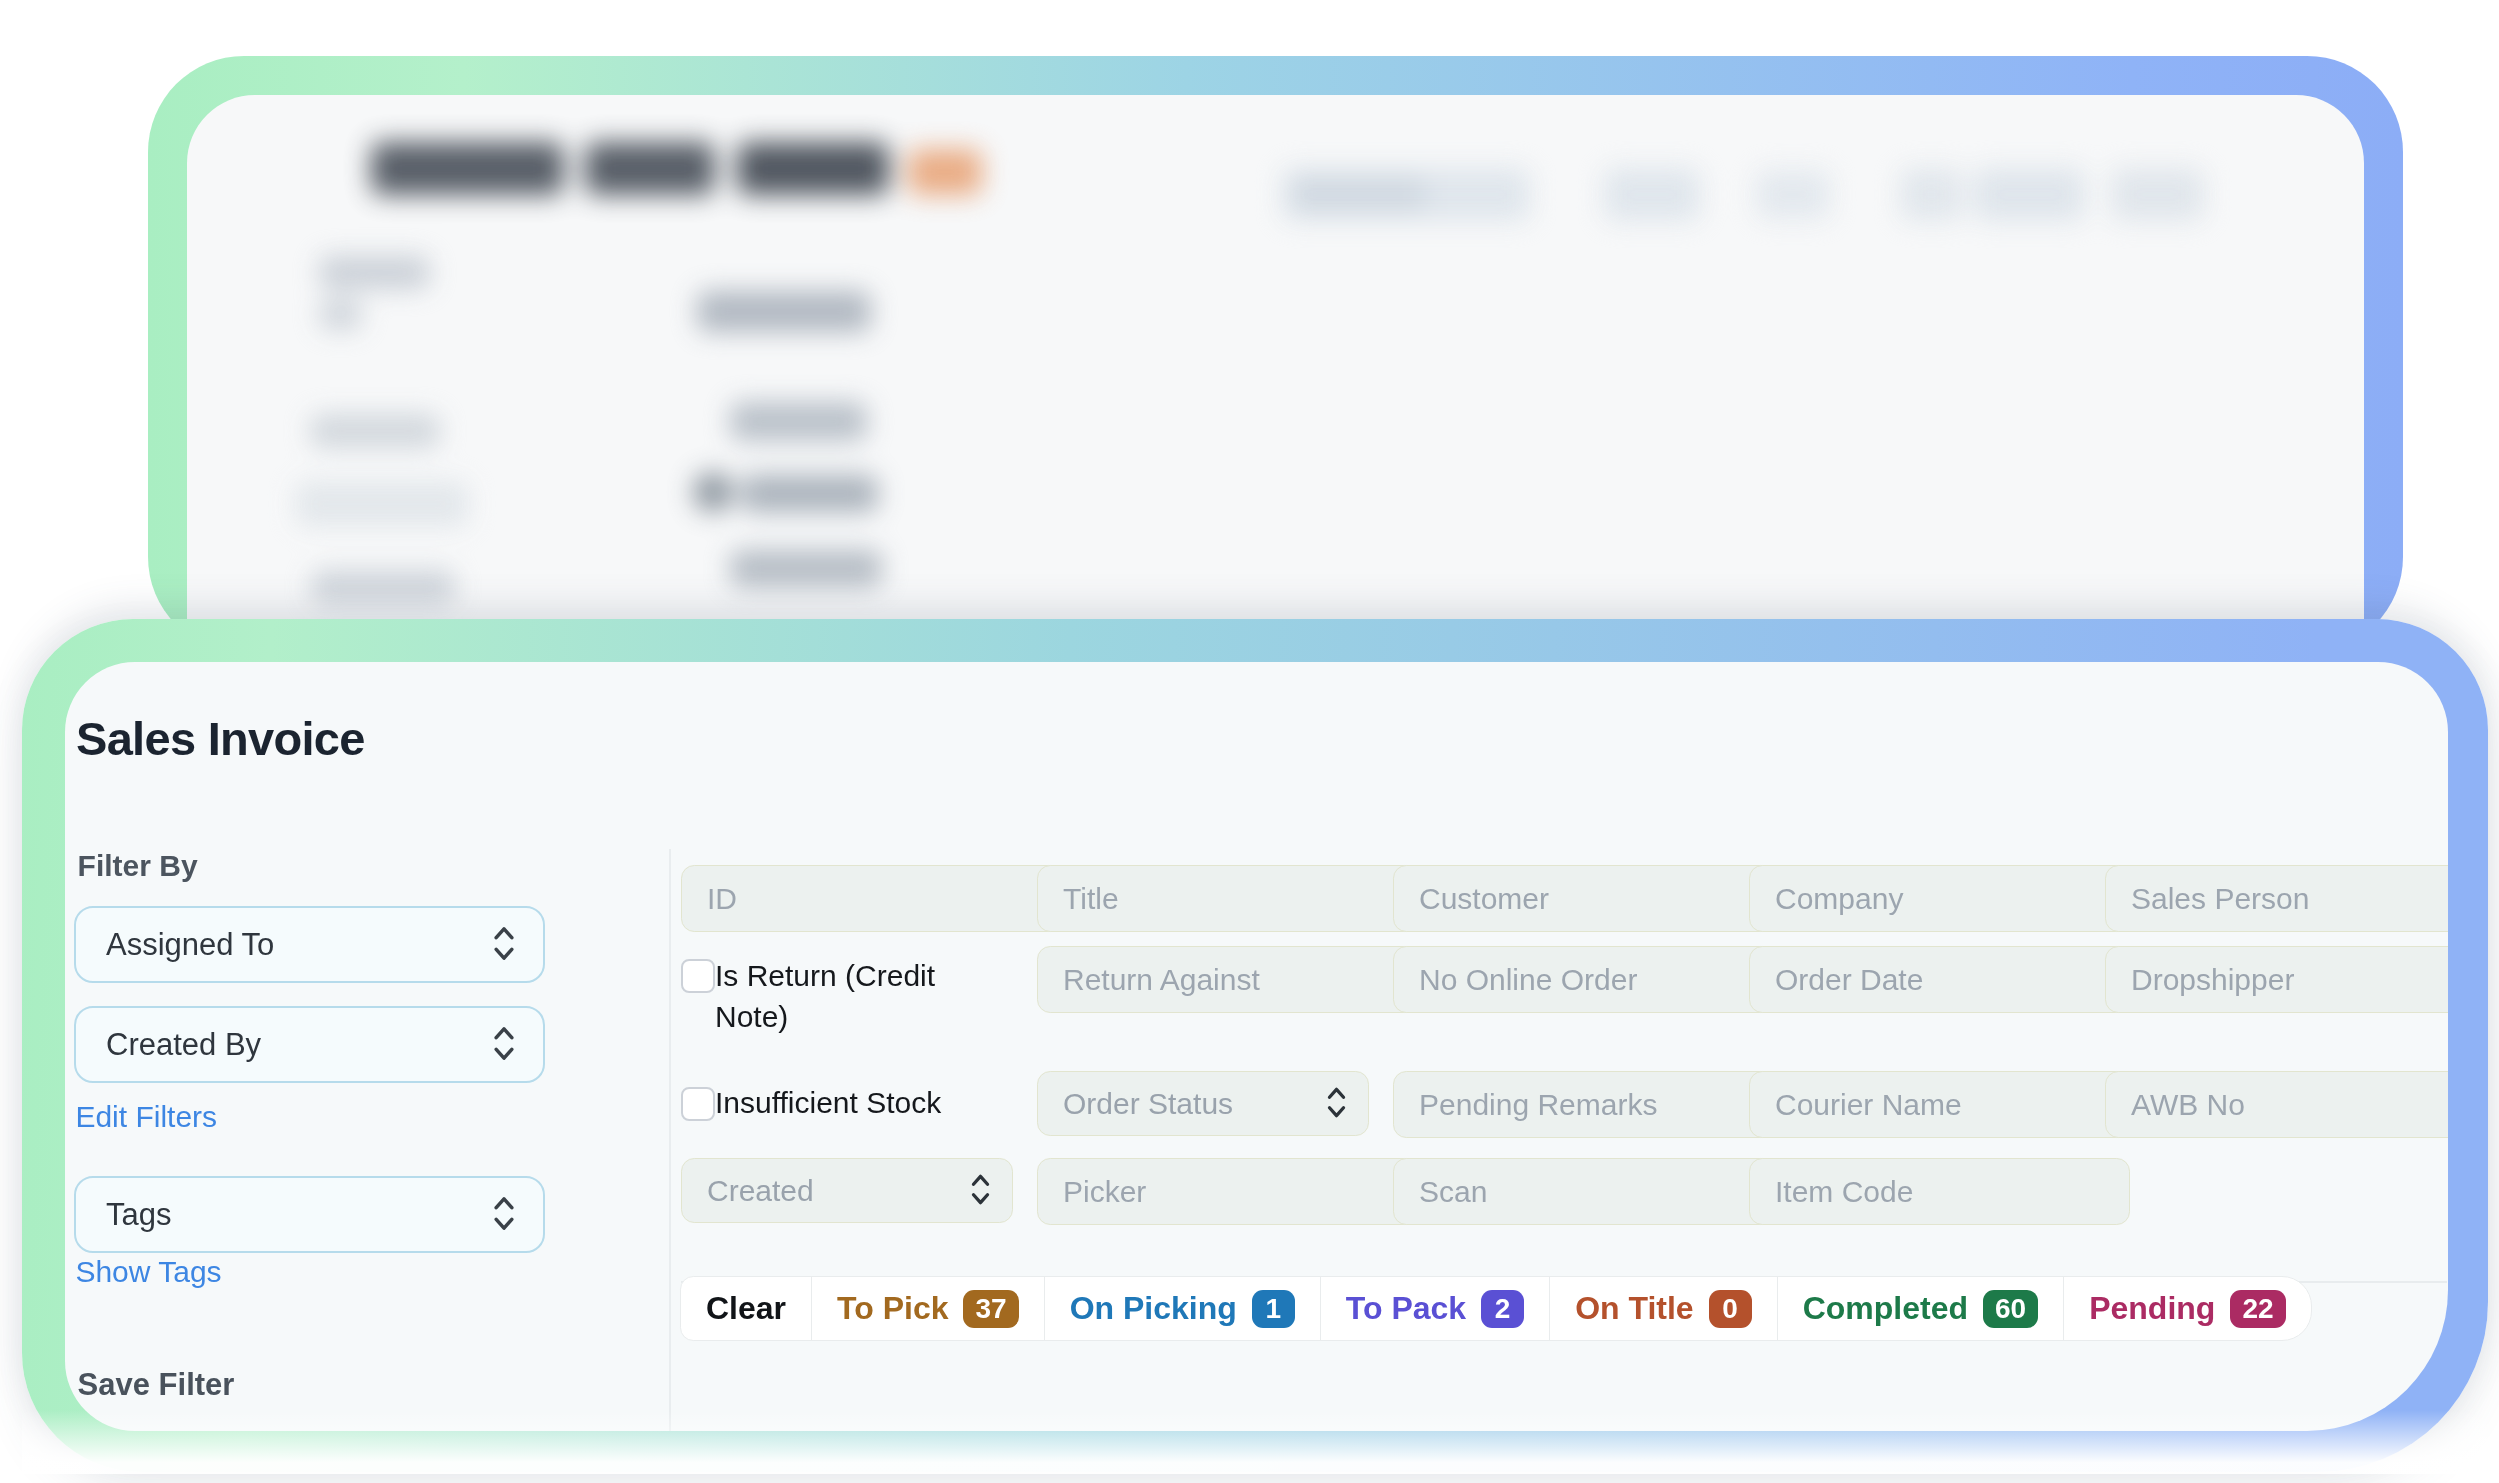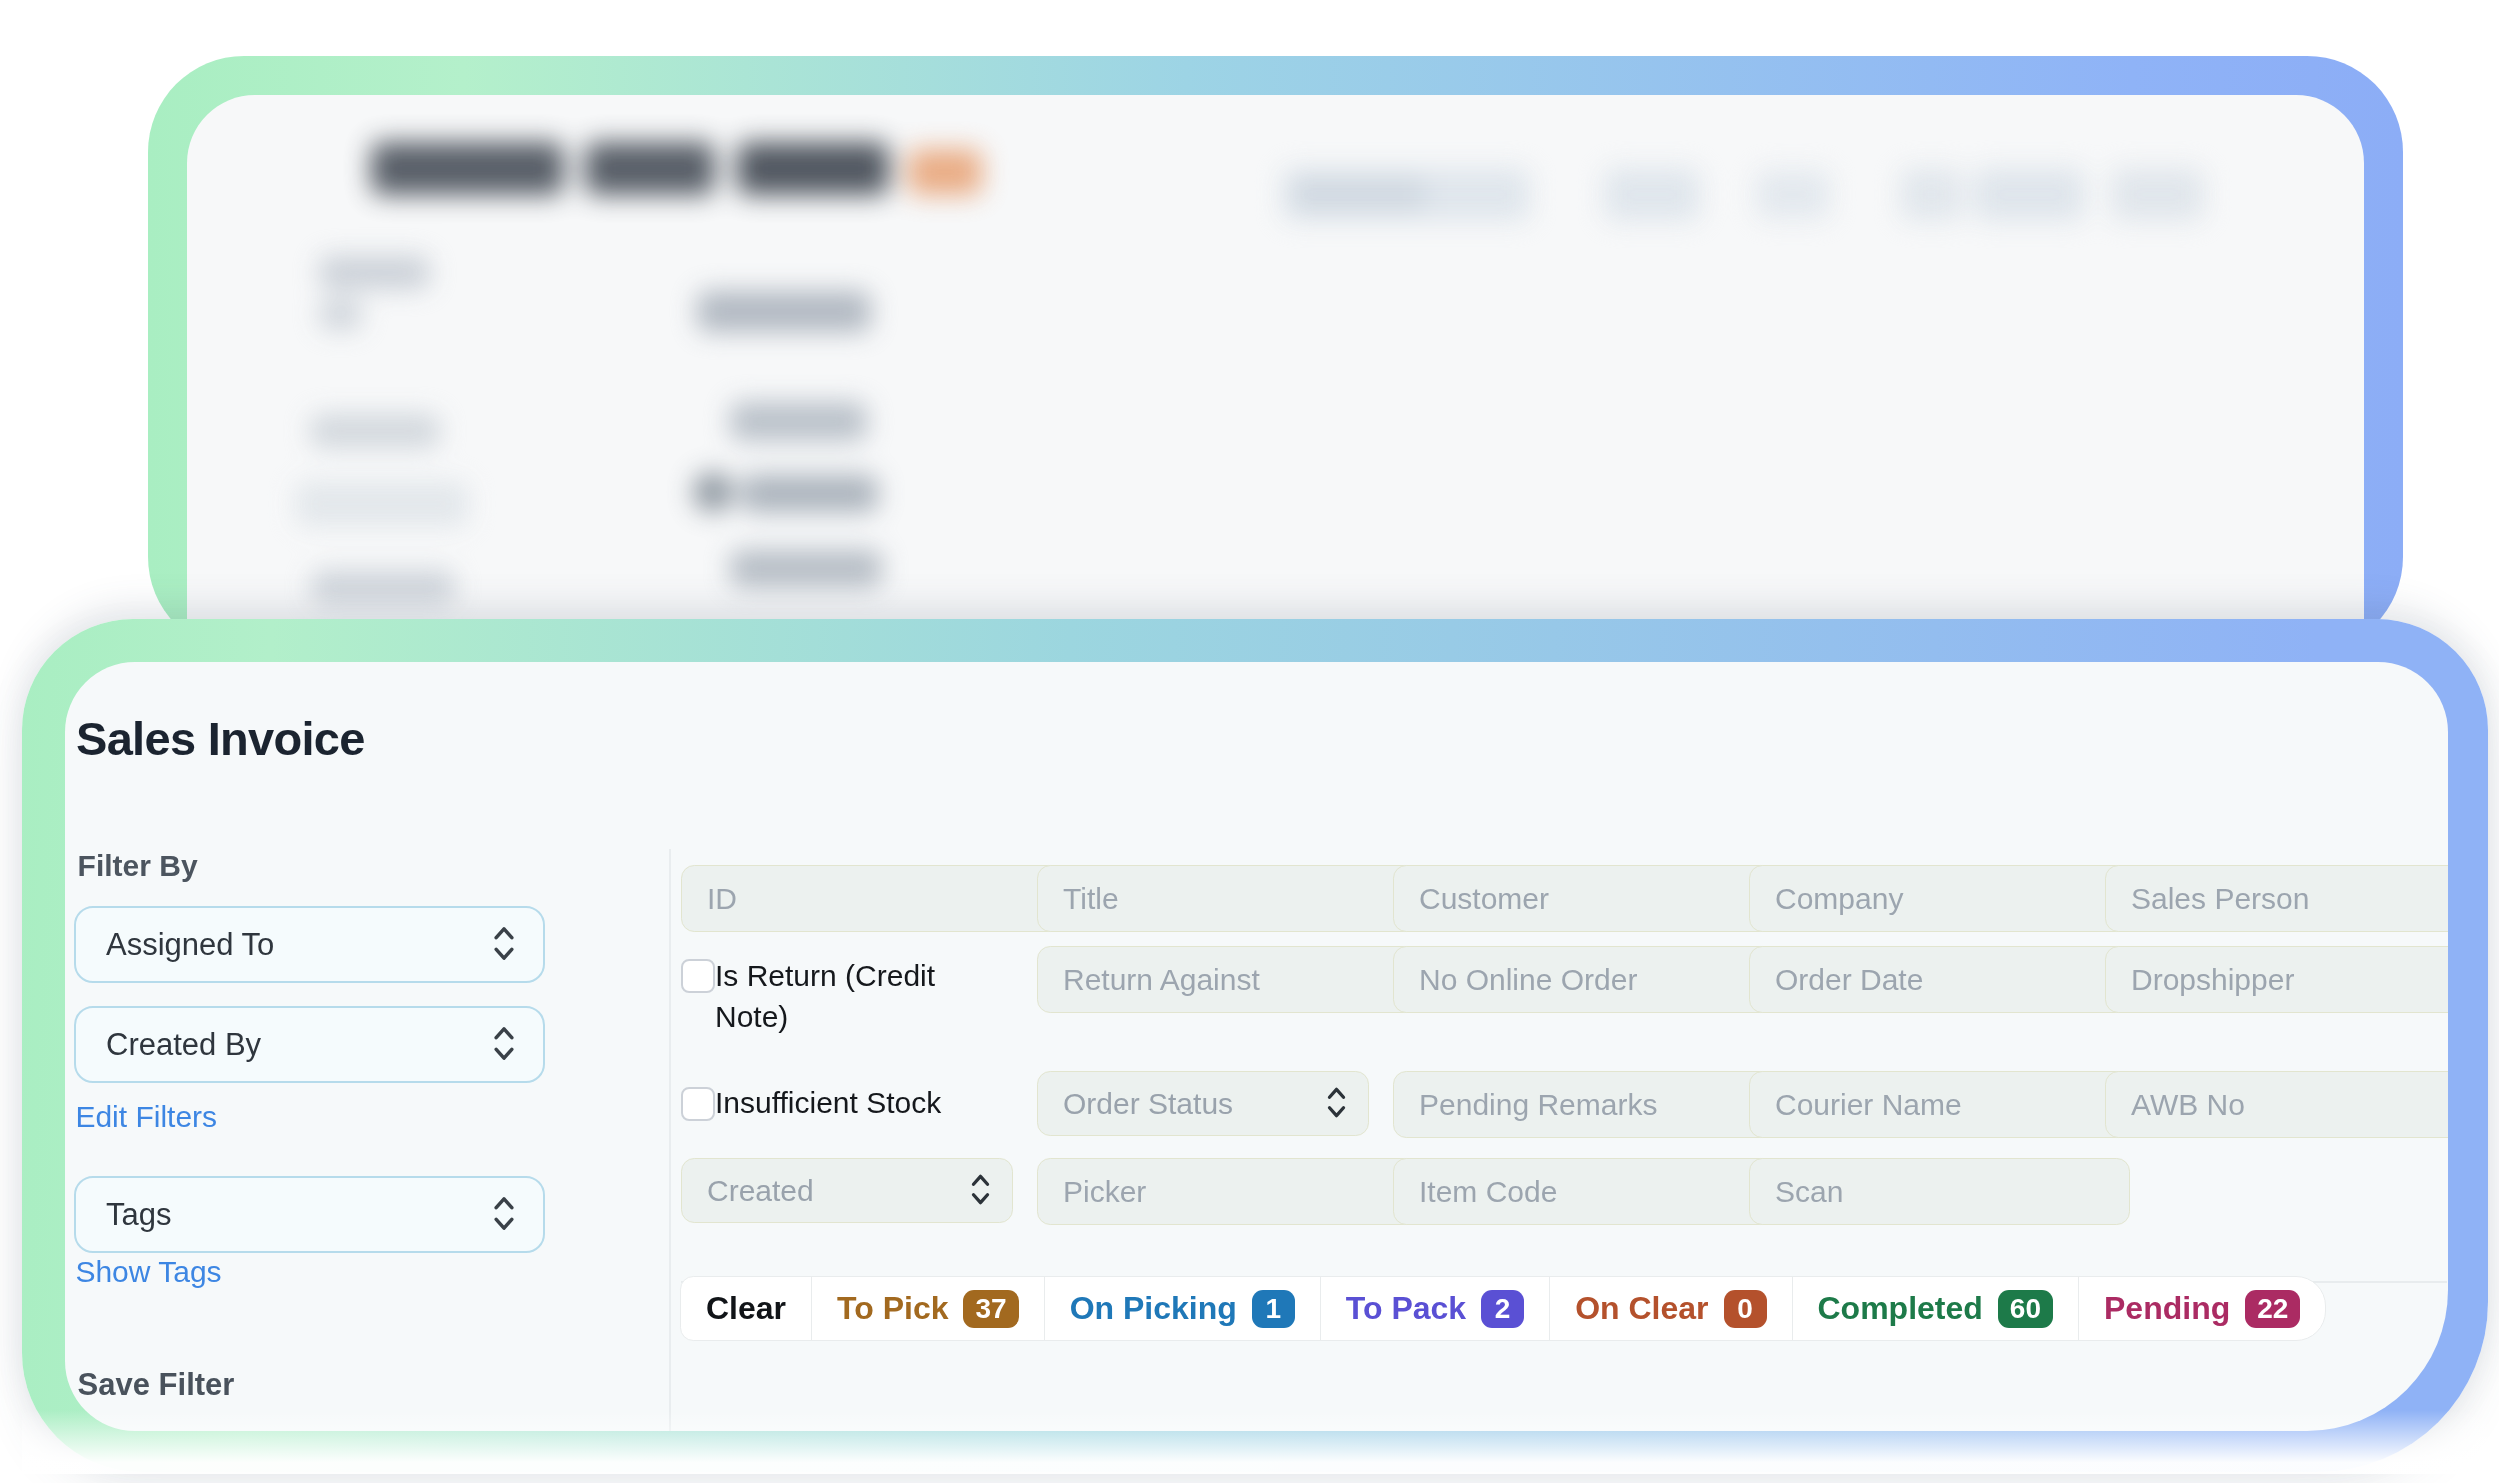--- a/index.html
+++ b/index.html
@@ -222,22 +222,22 @@
         <div class="fcell fselect">
           <span class="sel-label">Created</span>
           <span class="chevron-ud">
             <svg width="21" height="37" viewBox="0 0 24 42">
                 <path d="M4 15 L12 6 L20 15" fill="none" stroke="#2c3339" stroke-width="3.8" stroke-linecap="round" stroke-linejoin="round"></path>
                 <path d="M4 27 L12 36 L20 27" fill="none" stroke="#2c3339" stroke-width="3.8" stroke-linecap="round" stroke-linejoin="round"></path>
               </svg>
           </span>
         </div>
         <div class="fcell"><input class="finput" placeholder="Picker" style=""></div>
+        <div class="fcell"><input class="finput" placeholder="Scan" style=""></div>
         <div class="fcell"><input class="finput" placeholder="Item Code" style=""></div>
-        <div class="fcell"><input class="finput" placeholder="Scan" style=""></div>
       </div>
 
       <div class="h-divider"></div>
 
       <div class="status-bar">
         <div class="status-cell">
           <span class="status-label clear-label">Clear</span>
         </div>
         <div class="status-cell">
           <span class="status-label" style="color: rgb(162, 105, 31);">To Pick</span>
@@ -245,21 +245,21 @@
         </div>
         <div class="status-cell">
           <span class="status-label" style="color: rgb(31, 120, 184);">On Picking</span>
           <span class="count-badge" style="background: rgb(31, 120, 184);">1</span>
         </div>
         <div class="status-cell">
           <span class="status-label" style="color: rgb(90, 80, 212);">To Pack</span>
           <span class="count-badge" style="background: rgb(90, 80, 212);">2</span>
         </div>
         <div class="status-cell">
-          <span class="status-label" style="color: rgb(180, 81, 44);">On Clear</span>
+          <span class="status-label" style="color: rgb(180, 81, 44);">On Title</span>
           <span class="count-badge" style="background: rgb(180, 81, 44);">0</span>
         </div>
         <div class="status-cell">
           <span class="status-label" style="color: rgb(29, 122, 73);">Completed</span>
           <span class="count-badge" style="background: rgb(29, 122, 73);">60</span>
         </div>
         <div class="status-cell">
           <span class="status-label" style="color: rgb(171, 43, 99);">Pending</span>
           <span class="count-badge" style="background: rgb(171, 43, 99);">22</span>
         </div>

